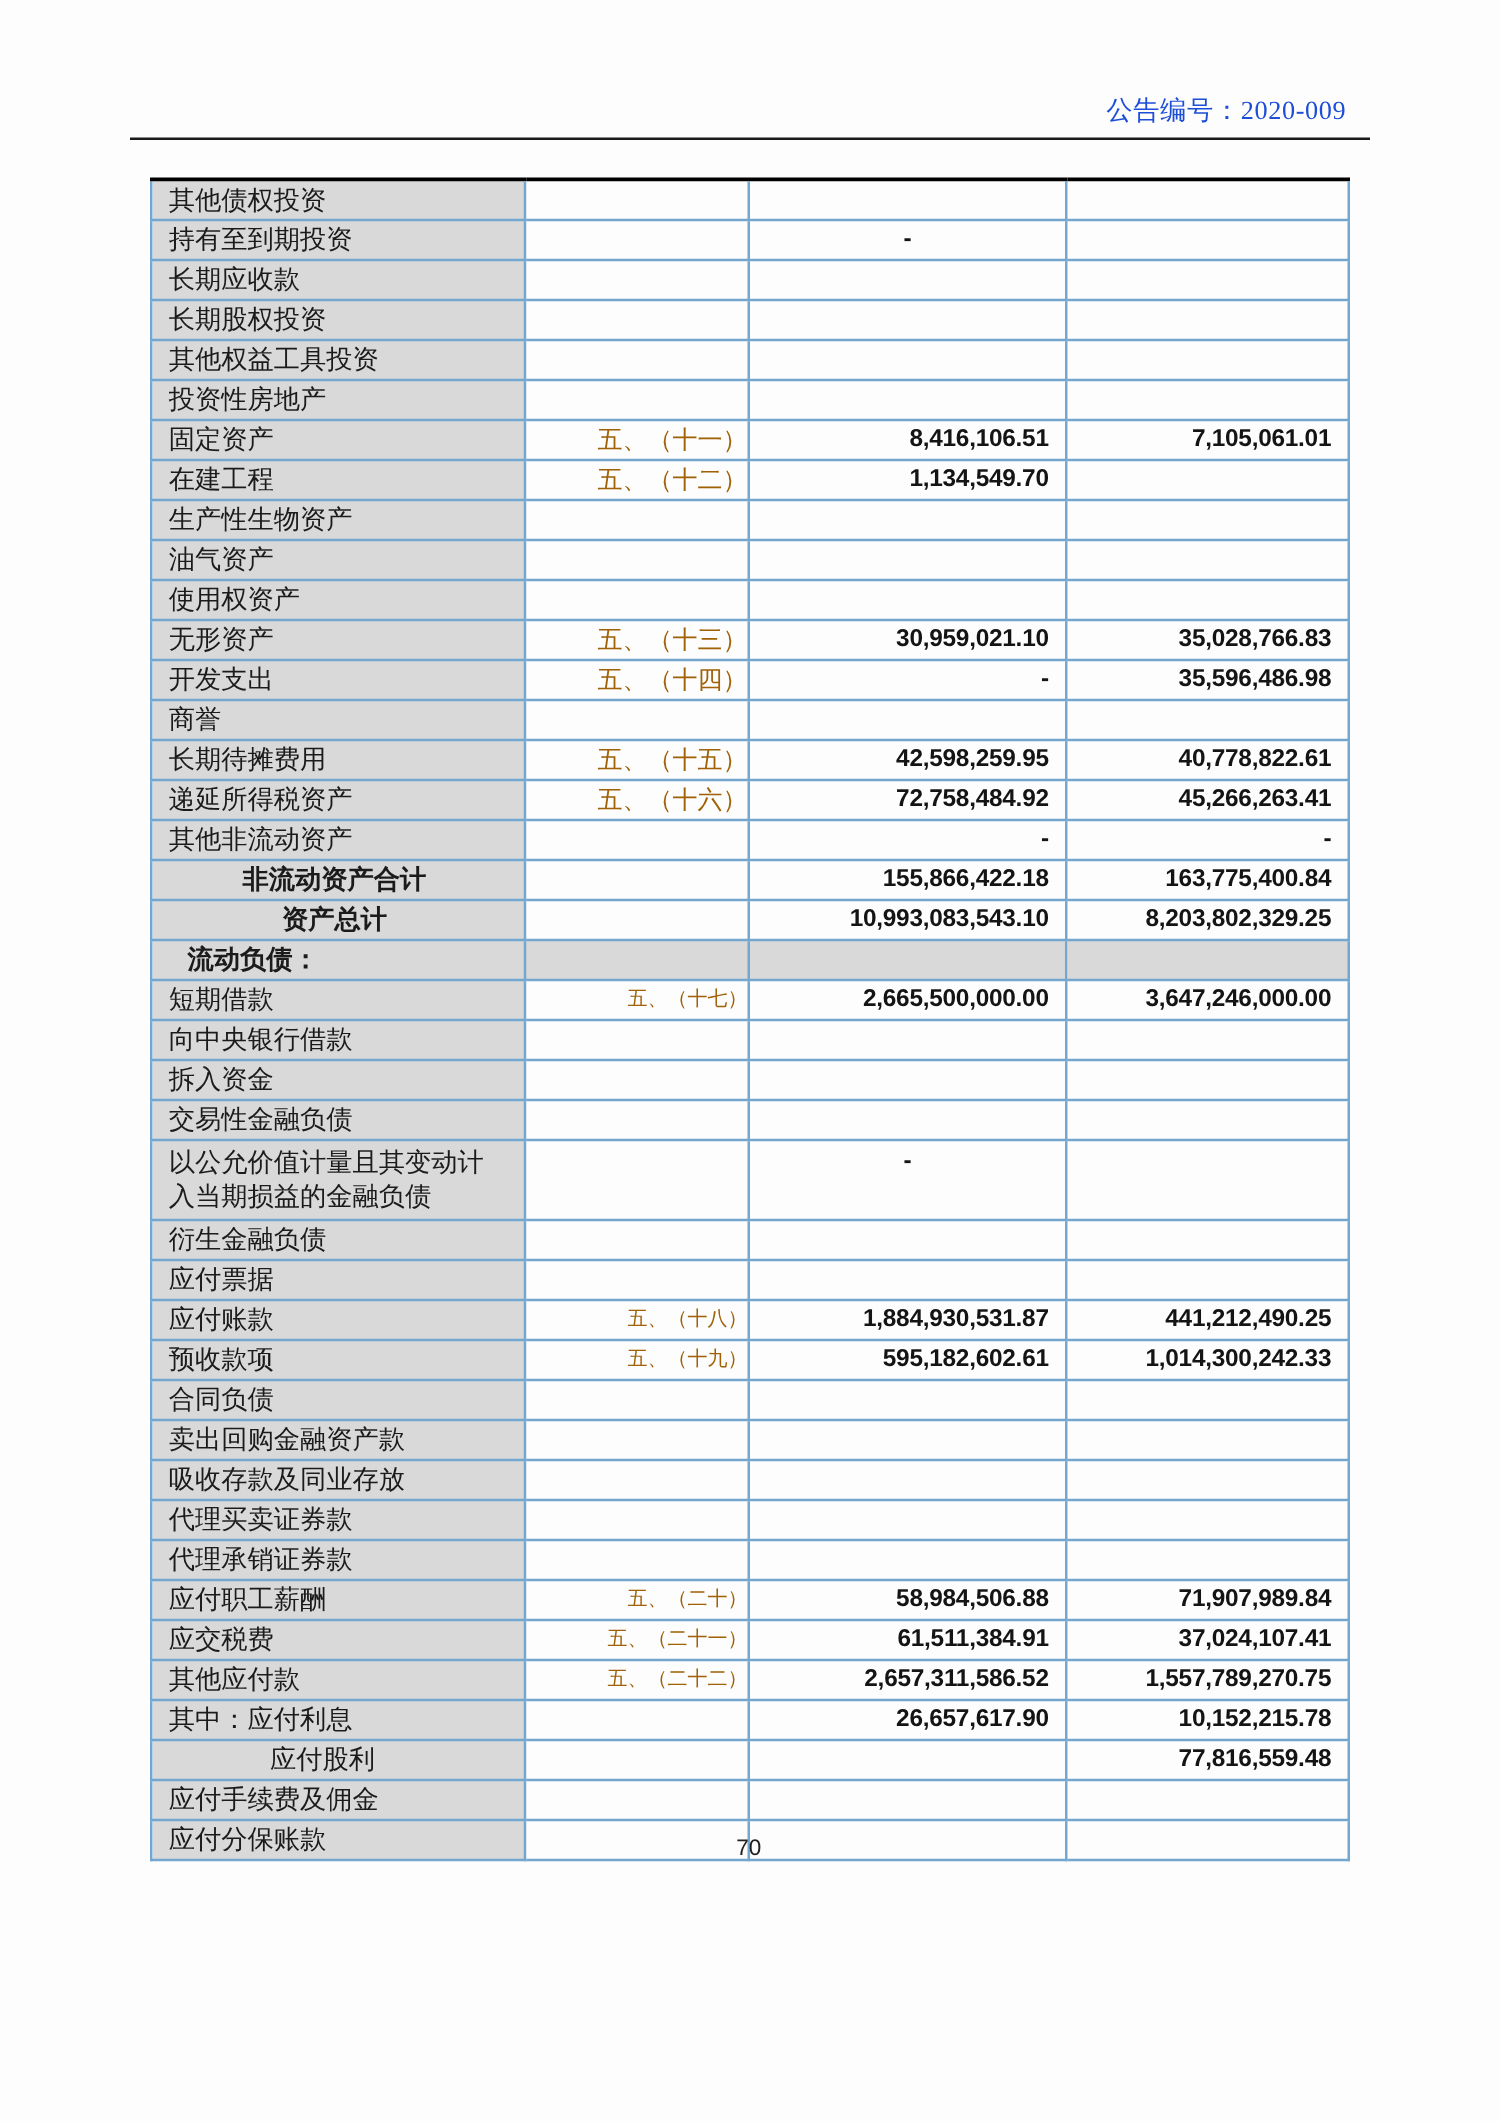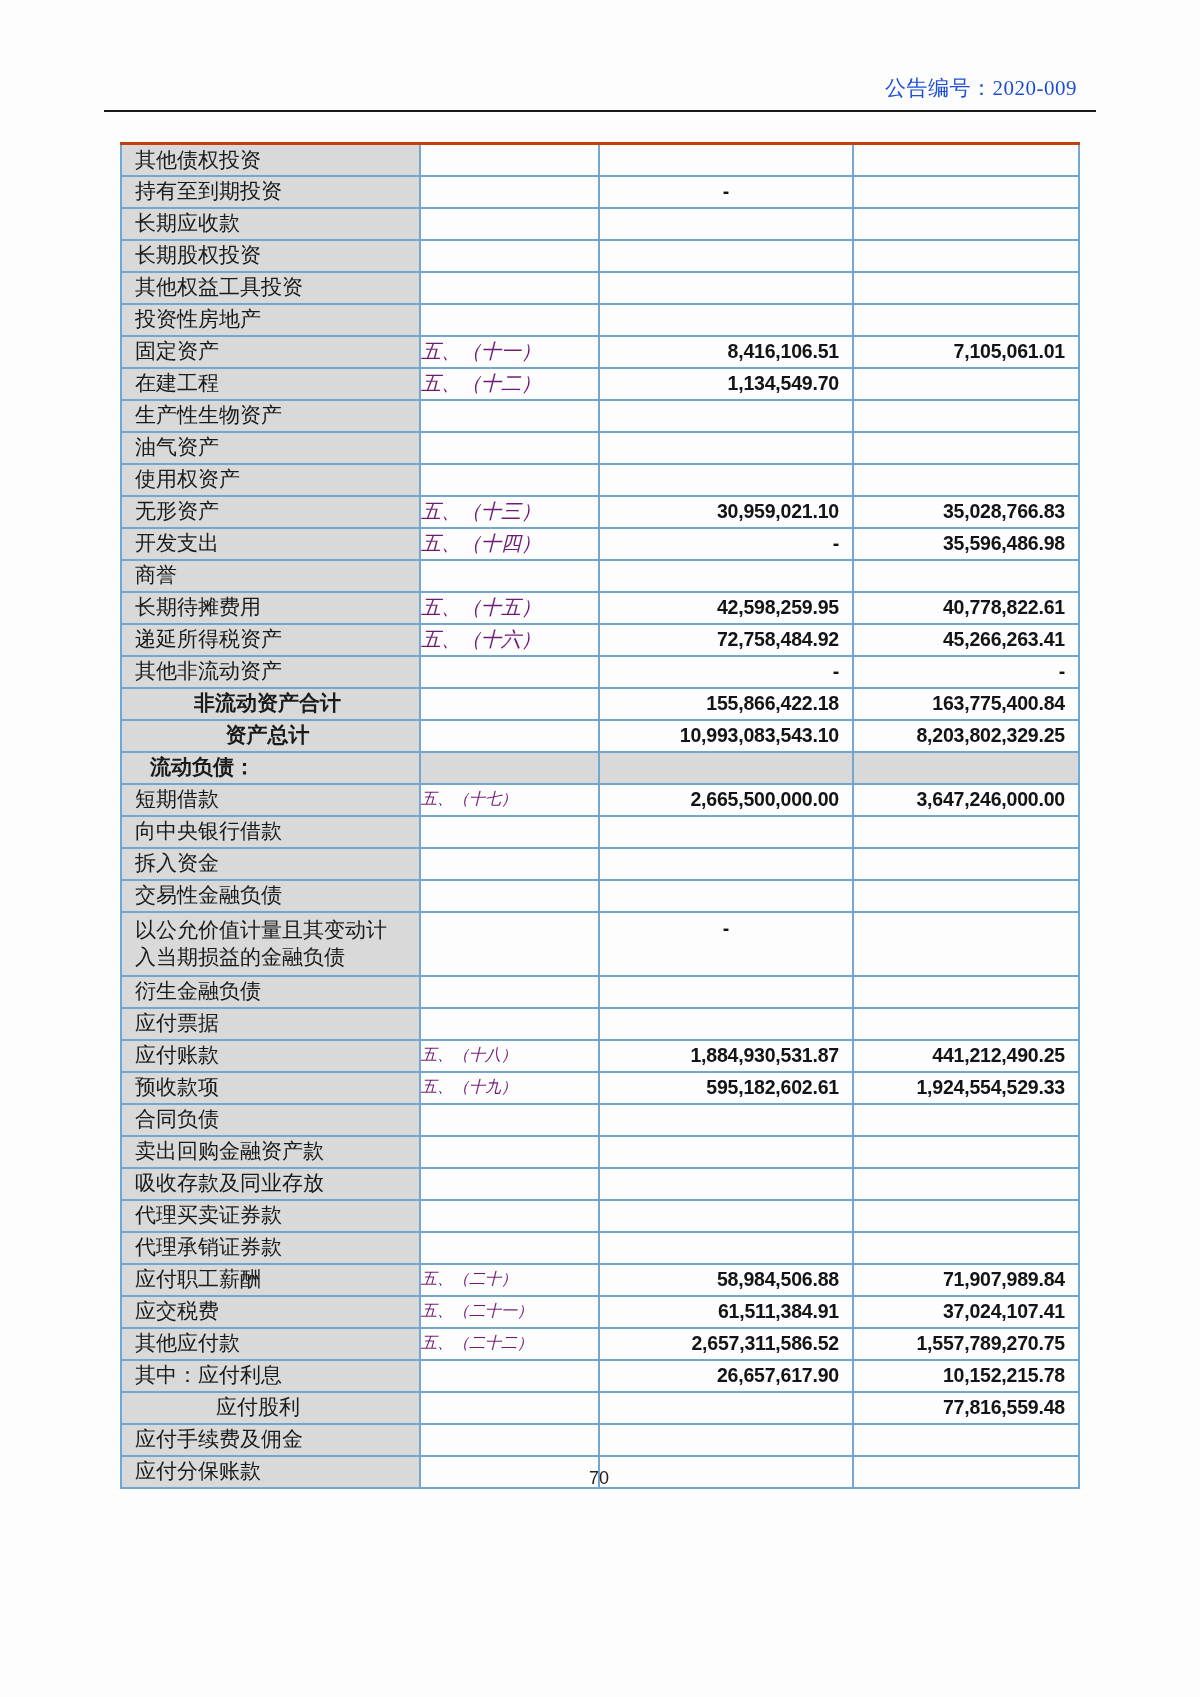--- a/index.html
+++ b/index.html
@@ -34,39 +34,38 @@
   col.c1 { width:299px; }
   col.c2 { width:179px; }
   col.c3 { width:254px; }
   col.c4 { width:226px; }
   .bs-table td {
     border:2px solid #74a7d0;
     height:32px;
     vertical-align:middle;
     overflow:hidden;
   }
-  .bs-table tr:first-child td { border-top:3px solid #c2410c; }
+  .bs-table tr:first-child td { border-top:3px solid #000000; }
   tr.double-row td { height:64px; }
   td.label-cell {
     background:#d9d9d9;
     font-size:21px;
     color:#1b1b1b;
     padding:0 6px 0 13px;
     line-height:1.25;
   }
   tr.section-row td { background:#d9d9d9;padding-left:28px; }
   td.label-cell.bold { font-weight:bold; }
   td.label-cell.center { text-align:center; padding-left:0; }
   td.label-cell.indent { padding-left:94px; }
   tr.double-row td.label-cell { white-space:pre-line;margin-left:33px; }
   td.note-cell {
     font-size:20px;
-    color:#701a75;
-    text-align:left;
-    font-style:italic;
+    color:#a16207;
+    text-align:right;
   }
   td.note-cell.note-sm { font-size:16px; }
   td.value-cell {
     font-family:"Liberation Sans", sans-serif;
     font-size:19.5px;
     font-weight:600;
     color:#141414;
     text-align:right;
     padding-right:13px;
     letter-spacing:-0.2px;
@@ -264,21 +263,21 @@
         <tr>
           <td class="label-cell">应付账款</td>
           <td class="note-cell note-sm">五、（十八）</td>
           <td class="value-cell">1,884,930,531.87</td>
           <td class="value-cell">441,212,490.25</td>
         </tr>
         <tr>
           <td class="label-cell">预收款项</td>
           <td class="note-cell note-sm">五、（十九）</td>
           <td class="value-cell">595,182,602.61</td>
-          <td class="value-cell">1,924,554,529.33</td>
+          <td class="value-cell">1,014,300,242.33</td>
         </tr>
         <tr>
           <td class="label-cell">合同负债</td>
           <td class="note-cell note-sm"></td>
           <td class="value-cell"></td>
           <td class="value-cell"></td>
         </tr>
         <tr>
           <td class="label-cell">卖出回购金融资产款</td>
           <td class="note-cell note-sm"></td>

